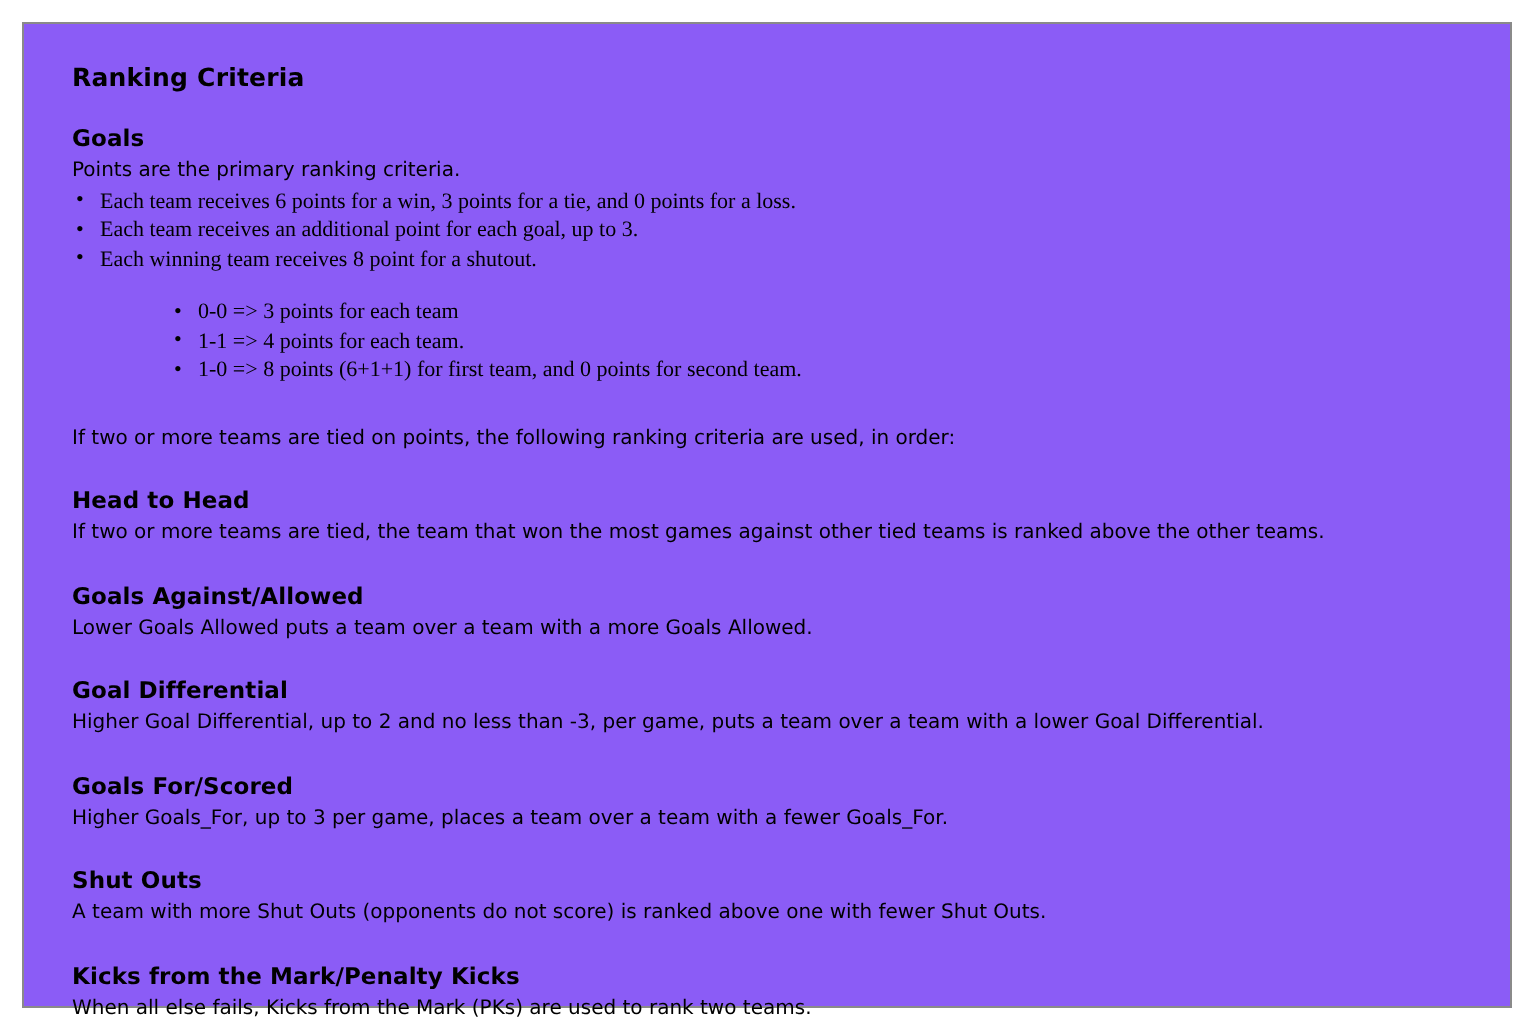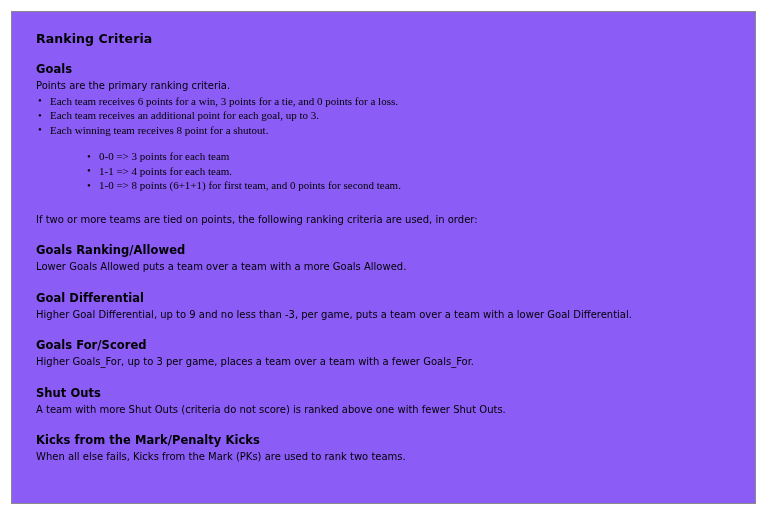--- a/index.html
+++ b/index.html
@@ -107,39 +107,43 @@
 
       <ul class="bullets nested">
         <li>0-0 =&gt; 3 points for each team</li>
         <li>1-1 =&gt; 4 points for each team.</li>
         <li>1-0 =&gt; 8 points (6+1+1) for first team, and 0 points for second team.</li>
       </ul>
 
       <p class="para after-bullets-para">If two or more teams are tied on points, the following ranking criteria are used, in order:</p>
     </div>
 
+    <div class="section">
+      <div class="section-heading">Head to Head</div>
+      <p class="para">If two or more teams are tied, the team that won the most games against other tied teams is ranked above the other teams.</p>
+    </div>
 
     <div class="section">
-      <div class="section-heading">Goals Ranking/Allowed</div>
+      <div class="section-heading">Goals Against/Allowed</div>
       <p class="para">Lower Goals Allowed puts a team over a team with a more Goals Allowed.</p>
     </div>
 
     <div class="section">
       <div class="section-heading">Goal Differential</div>
-      <p class="para">Higher Goal Differential, up to 9 and no less than -3, per game, puts a team over a team with a lower Goal Differential.</p>
+      <p class="para">Higher Goal Differential, up to 2 and no less than -3, per game, puts a team over a team with a lower Goal Differential.</p>
     </div>
 
     <div class="section">
       <div class="section-heading">Goals For/Scored</div>
       <p class="para">Higher Goals_For, up to 3 per game, places a team over a team with a fewer Goals_For.</p>
     </div>
 
     <div class="section">
       <div class="section-heading">Shut Outs</div>
-      <p class="para">A team with more Shut Outs (criteria do not score) is ranked above one with fewer Shut Outs.</p>
+      <p class="para">A team with more Shut Outs (opponents do not score) is ranked above one with fewer Shut Outs.</p>
     </div>
 
     <div class="section">
       <div class="section-heading">Kicks from the Mark/Penalty Kicks</div>
       <p class="para">When all else fails, Kicks from the Mark (PKs) are used to rank two teams.</p>
     </div>
 
   </div>
 </div>
 

